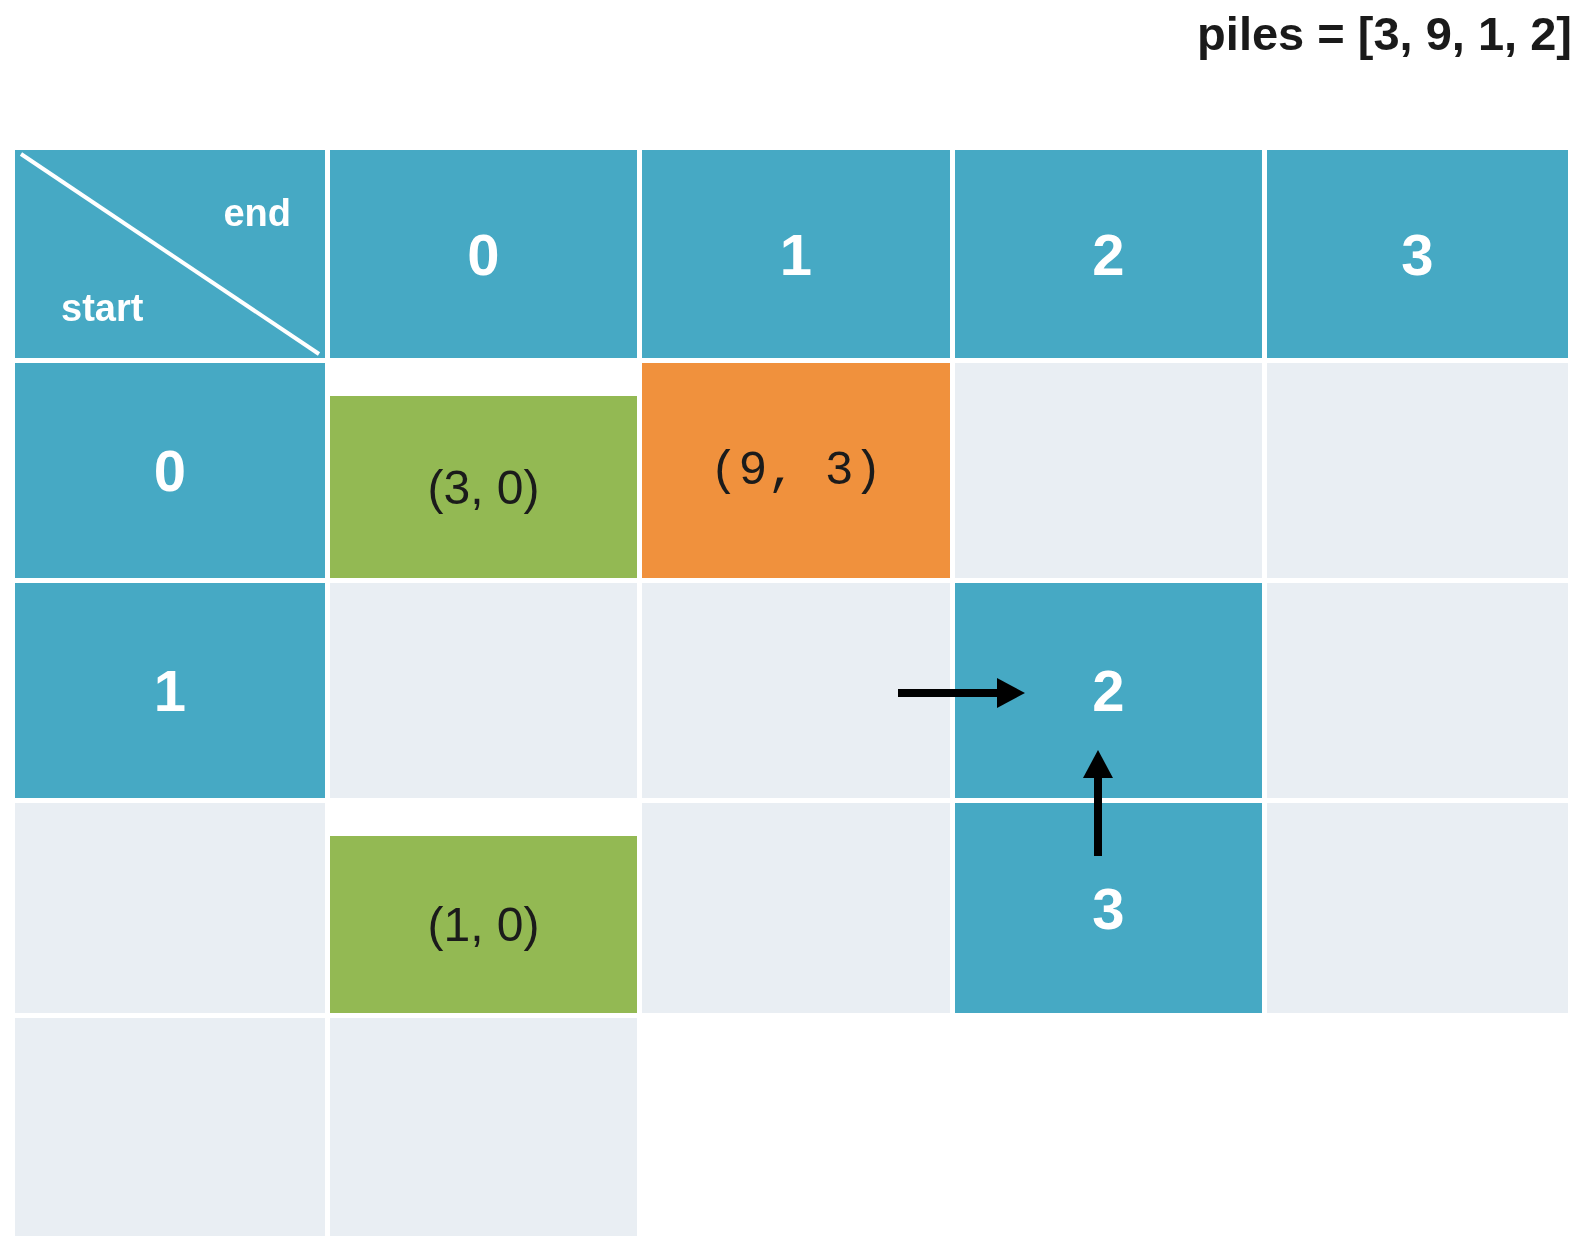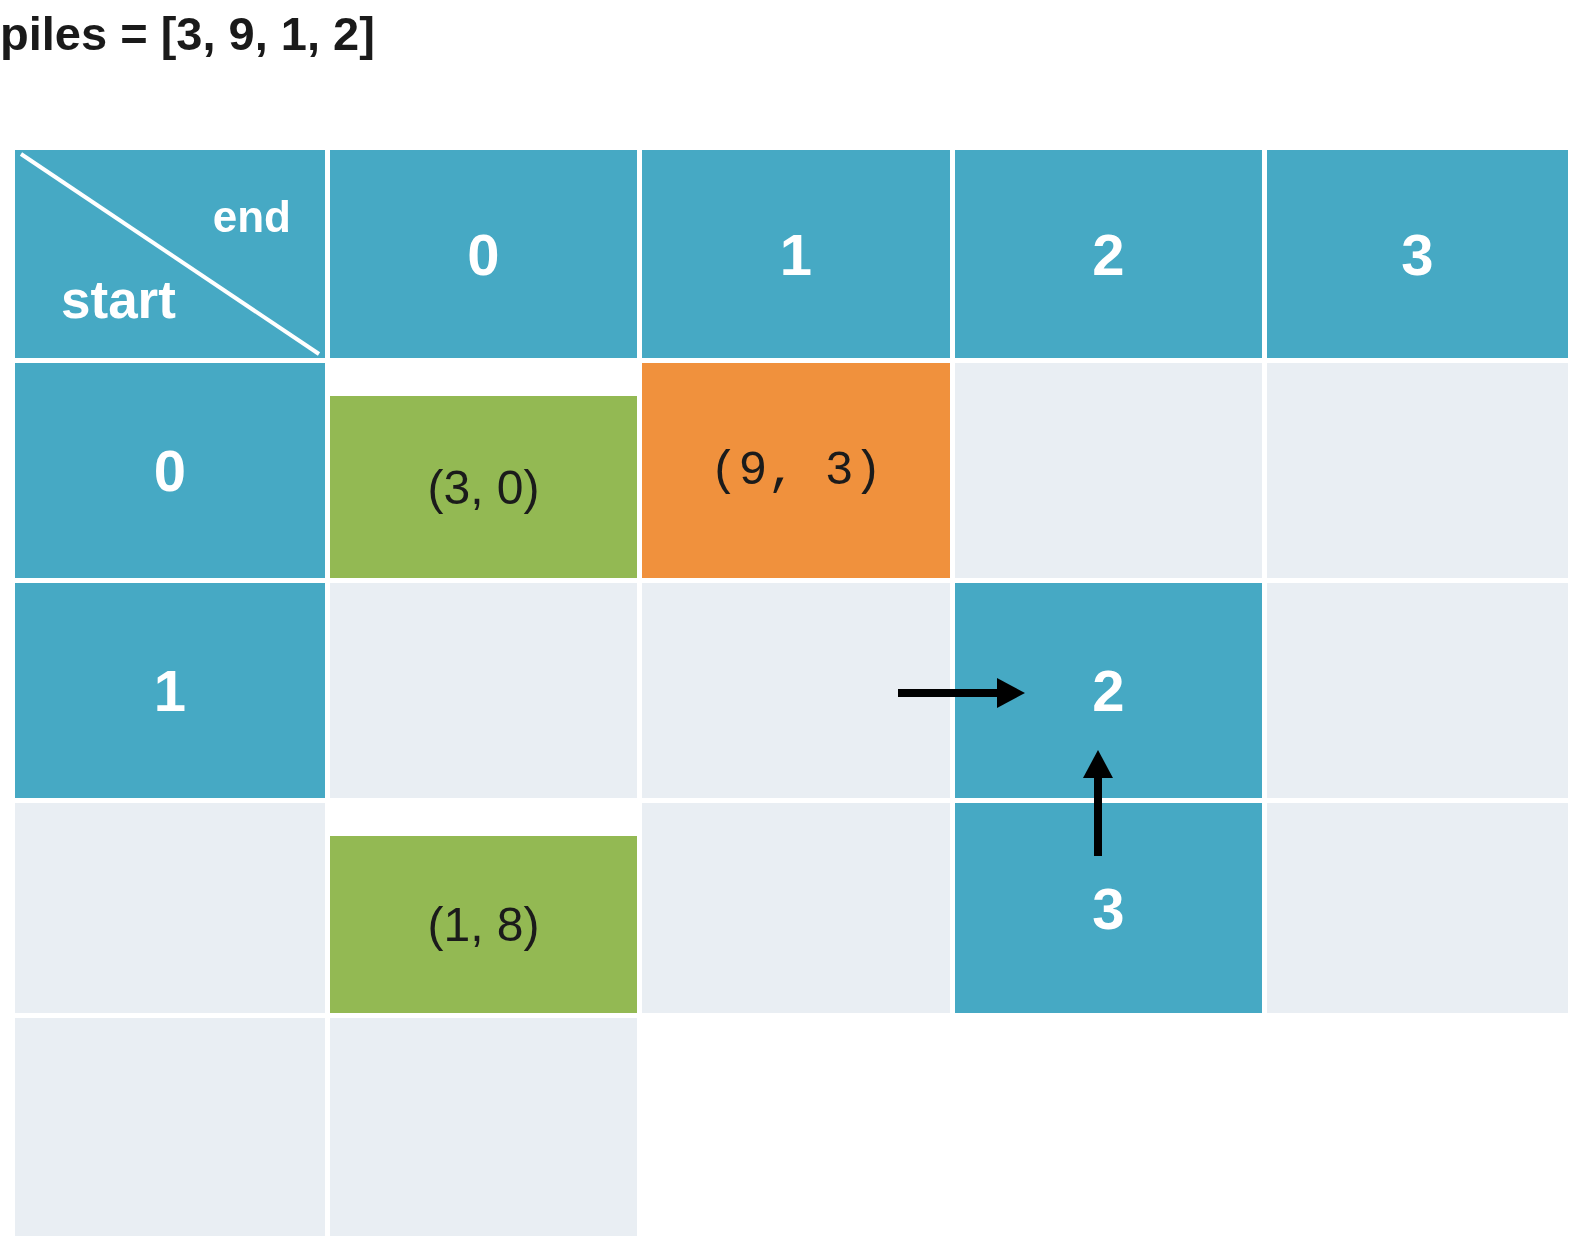--- a/index.html
+++ b/index.html
@@ -13,21 +13,21 @@
     height: 1238px;
     background: #ffffff;
     font-family: "Liberation Sans", "DejaVu Sans", sans-serif;
     overflow: hidden;
   }
   .title {
     position: absolute;
     top: 6px;
     left: 0;
     width: 100%;
-    text-align: left;
+    text-align: right;
     font-size: 47px;
     font-weight: bold;
     color: #1a1a1a;
   }
   .dp-table {
     position: absolute;
     left: 15px;
     top: 150px;
     display: grid;
     grid-template-columns: 310px 307px 308px 307px 301px;
@@ -57,29 +57,29 @@
   }
   .corner svg {
     position: absolute;
     left: 0; top: 0;
     width: 100%; height: 100%;
   }
   .corner .end-label {
     position: absolute;
     top: 42px;
     right: 34px;
-    font-size: 44px;
+    font-size: 38px;
     font-weight: bold;
     color: var(--header-text, #ffffff);
   }
   .corner .start-label {
     position: absolute;
     bottom: 28px;
     left: 46px;
-    font-size: 53px;
+    font-size: 38px;
     font-weight: bold;
     color: var(--header-text, #ffffff);
   }
   .arrow-layer {
     position: absolute;
     left: 0; top: 0;
     width: 1572px;
     height: 1238px;
     pointer-events: none;
   }
@@ -108,21 +108,21 @@
       <div class="cell green">(3, 0)</div>
       <div class="cell orange">(9, 3)</div>
       <div class="cell empty"></div>
       <div class="cell empty"></div>
       <div class="cell h">1</div>
       <div class="cell empty"></div>
       <div class="cell empty"></div>
       <div class="cell h">2</div>
       <div class="cell empty"></div>
       <div class="cell empty"></div>
-      <div class="cell green">(1, 8)</div>
+      <div class="cell green">(1, 0)</div>
       <div class="cell empty"></div>
       <div class="cell h">3</div>
       <div class="cell empty"></div>
       <div class="cell empty"></div>
       <div class="cell empty"></div>
     </div>
 
   <svg class="arrow-layer" id="arrow-layer" viewBox="0 0 1572 1238">
       <g>
         <line x1="898" y1="693" x2="1003" y2="693" stroke="#000000" stroke-width="8"></line>

